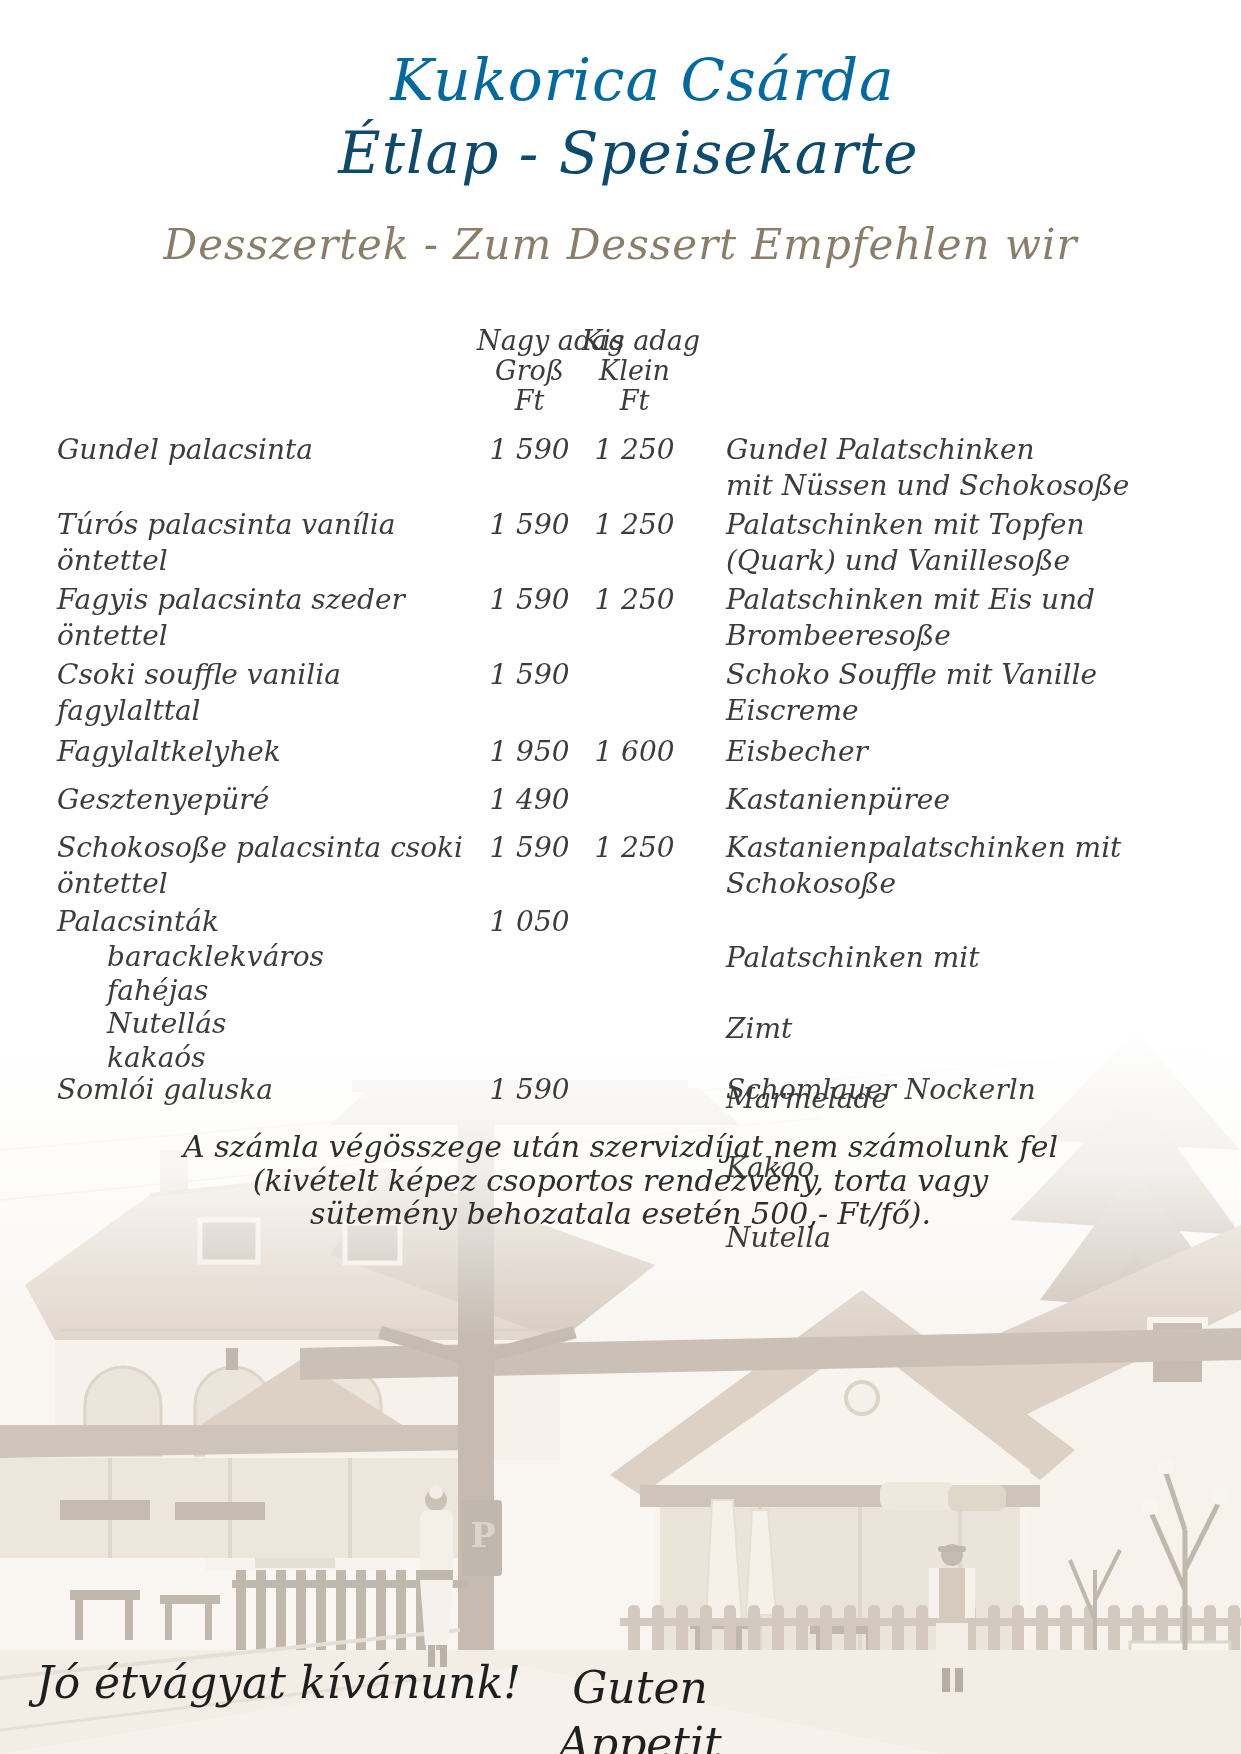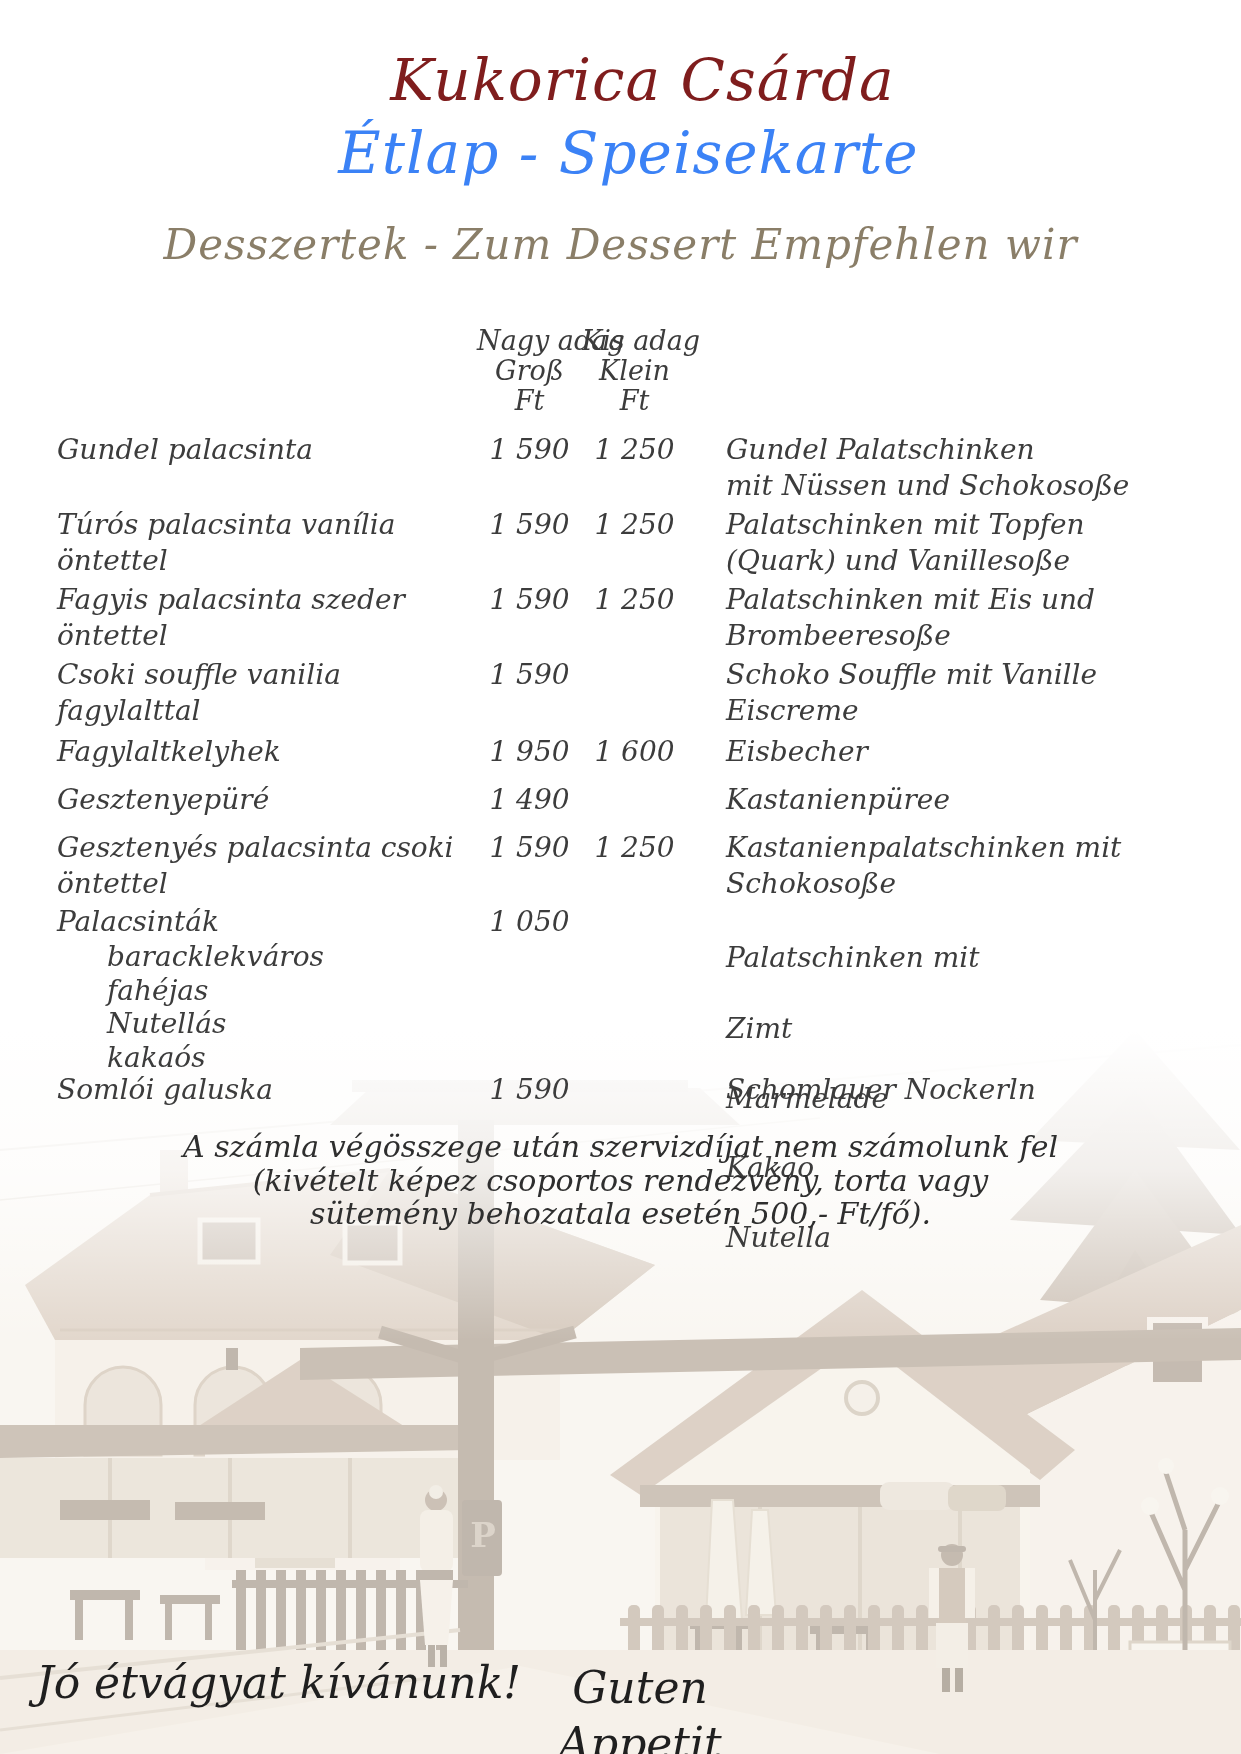--- a/index.html
+++ b/index.html
@@ -7,23 +7,23 @@
         font-family:"DejaVu Serif",serif;}
   
   .photo{position:absolute;left:0;top:1030px;width:1241px;height:724px;opacity:.52;}
   .photo svg{display:block;width:100%;height:100%;}
   .photo-fade{position:absolute;left:0;top:1030px;width:1241px;height:310px;
               background:linear-gradient(180deg,#ffffff 0%,rgba(255,255,255,.75) 45%,rgba(255,255,255,0) 100%);}
   .psign{position:absolute;left:463px;top:1506px;width:40px;height:58px;text-align:center;
          font:bold 34px/58px "DejaVu Serif",serif;color:#f3ede2;opacity:.55;}
   
   .title{position:absolute;left:0;right:0;top:45px;text-align:center;
-         font:italic 58px/70px "DejaVu Serif",serif;color:#7f1d1d;letter-spacing:1px;margin-left:44px;}
+         font:italic 58px/70px "DejaVu Serif",serif;color:#0369a1;letter-spacing:1px;margin-left:44px;}
   .subtitle{position:absolute;left:16px;right:0;top:118px;text-align:center;
-         font:italic 58px/70px "DejaVu Serif",serif;color:#3b82f6;letter-spacing:1px;}
+         font:italic 58px/70px "DejaVu Serif",serif;color:#0c4a6e;letter-spacing:1px;}
   .section{position:absolute;left:0;right:0;top:218px;text-align:center;
          font:italic 42px/54px "DejaVu Serif",serif;color:#8a7e68;letter-spacing:1px;}
   
   .row{position:absolute;left:57px;width:1144px;display:grid;
        grid-template-columns:420px 105px 105px 1fr;}
   .c{font:italic 28px/36px "DejaVu Serif",serif;color:#3c3c3c;}
   .p1,.p2{text-align:center;white-space:nowrap;}
   .de{padding-left:39px;white-space:pre-line;font-style:italic;}
   .hdrcell{font:italic 27px/30px "DejaVu Serif",serif;color:#3c3c3c;text-align:center;white-space:nowrap;}
   .variant{padding-left:50px;line-height:33.5px;}
@@ -261,21 +261,21 @@
   </div>
 
   <div class="row" style="top:782px">
     <div class="c">Gesztenyepüré</div>
     <div class="c p1">1 490</div>
     <div class="c p2"></div>
     <div class="c de">Kastanienpüree</div>
   </div>
 
   <div class="row" style="top:830px">
-    <div class="c">Gesztenyés palacsinta csoki öntettel</div>
+    <div class="c">Schokosoße palacsinta csoki öntettel</div>
     <div class="c p1">1 590</div>
     <div class="c p2">1 250</div>
     <div class="c de">Kastanienpalatschinken mit
 Schokosoße</div>
   </div>
 
   <div class="row" style="top:904px">
     <div class="c">
       <div>Palacsinták</div>
       <div class="variant">baracklekváros</div>

